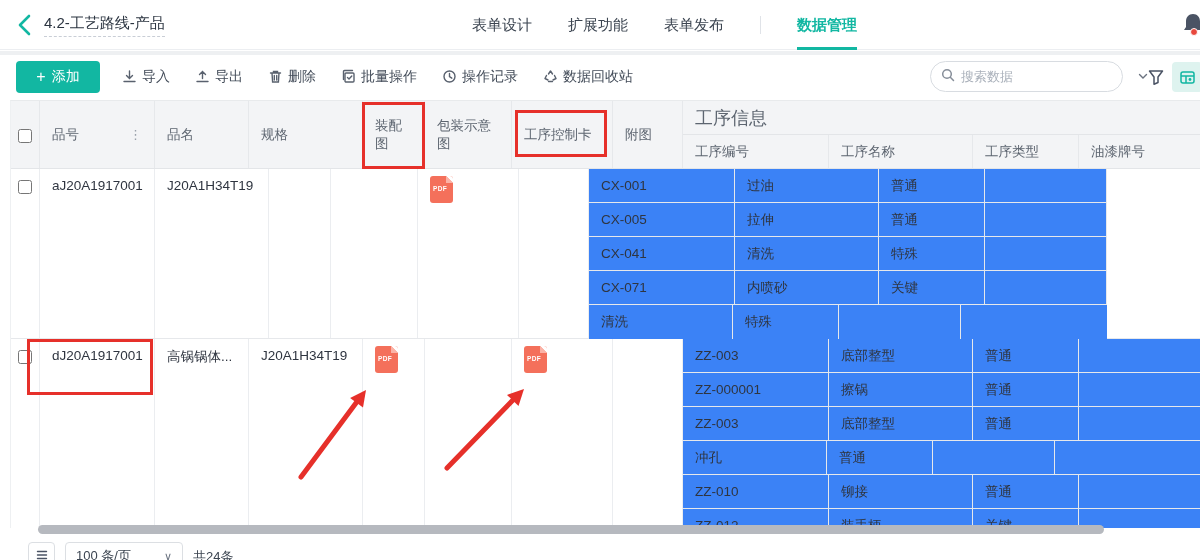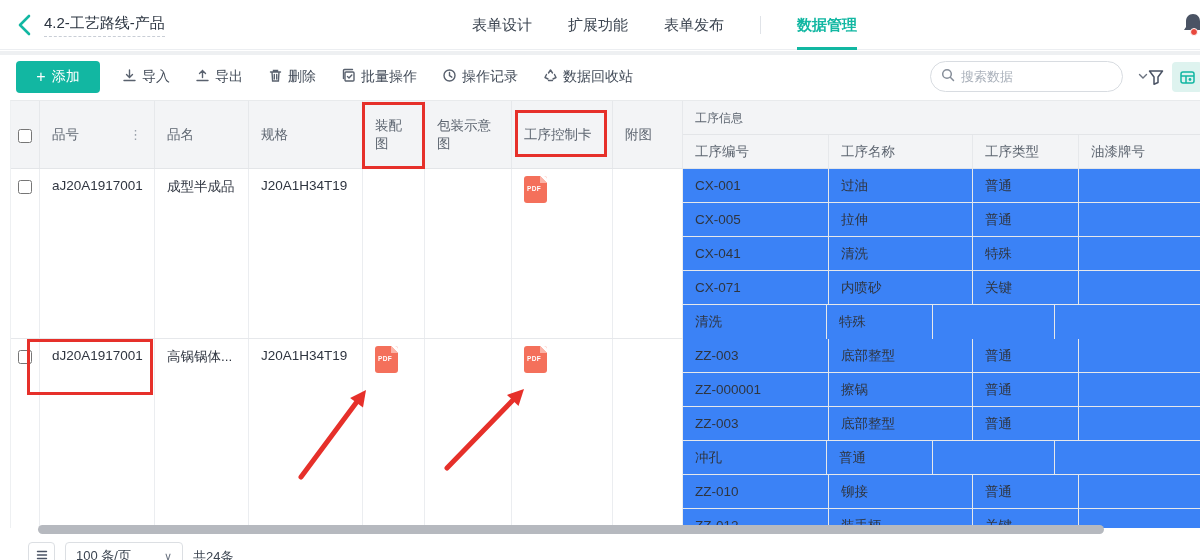--- a/index.html
+++ b/index.html
@@ -23,21 +23,21 @@
 
   .gapstrip { position:absolute; left:0; top:51px; width:1200px; height:4px; background:#eef0f2; }
 
   
   .toolbar { position:absolute; left:0; top:55px; width:1200px; height:43px; background:#fff;
     display:flex; align-items:center; }
   .addbtn { margin-left:16px; width:84px; height:32px; background:#12b7a2; color:#fff; border:none;
     border-radius:4px; font-size:14px; display:flex; align-items:center; justify-content:center; gap:6px; cursor:pointer; }
   .addbtn .plus { font-size:16px; line-height:1; }
   .tbactions { display:flex; align-items:center; margin-left:22px; gap:25px; }
-  .tbitem { display:flex; gap:5px; font-size:14px; color:#434c59; cursor:pointer; white-space:nowrap; }
+  .tbitem { display:flex; align-items:center; gap:5px; font-size:14px; color:#434c59; cursor:pointer; white-space:nowrap; }
   .tbitem svg { display:block; }
   .searchbox { position:absolute; left:930px; top:6px; width:193px; height:31px; border:1px solid #d8dce1;
     border-radius:16px; display:flex; align-items:center; padding:0 10px; background:#fff; }
   .searchbox input { border:none; outline:none; flex:1; font-size:13px; color:#2f3540; margin-left:6px;
     font-family:"Liberation Sans","DejaVu Sans",sans-serif; background:transparent; }
   .searchbox input::placeholder { color:#a9b0ba; }
   .funnel { position:absolute; left:1142px; top:8px; width:28px; height:28px; display:flex; align-items:center; justify-content:center; cursor:pointer; }
   .viewbtn { position:absolute; left:1172px; top:7px; width:30px; height:30px; background:#def3ef; border-radius:4px;
     display:flex; align-items:center; justify-content:center; cursor:pointer; }
 
@@ -45,21 +45,21 @@
   .tablewrap { position:absolute; left:10px; top:100px; width:1190px; height:428px; overflow:hidden;
     border-top:1px solid #e8eaec; border-left:1px solid #eef0f2; }
   .thead { display:flex; height:68px; background:#f3f4f6; border-bottom:1px solid #e3e5e8; }
   .th { display:flex; align-items:center; padding:0 12px; font-size:13.5px; color:#5d6570;
     border-right:1px solid #e6e8eb; flex-shrink:0; cursor:pointer; }
   .th.ckcell, .td.ckcell { width:29px; padding:0; justify-content:center; }
   .kebab { margin-left:auto; color:#9aa1ab; font-size:13px; letter-spacing:0; }
   .w1{width:115px}.w2{width:94px}.w3{width:114px}.w4{width:62px}.w5{width:87px}.w6{width:101px}.w7{width:70px}
   .s1{width:146px}.s2{width:144px}.s3{width:106px}.s4{width:122px}
   .grouphead { width:518px; display:flex; flex-direction:column; flex-shrink:0; }
-  .grouptitle { height:34px; line-height:34px; padding:0 12px; font-size:12px; color:#5d6570;
+  .grouptitle { height:34px; line-height:34px; padding:0 12px; font-size:18px; color:#5d6570;
     border-bottom:1px solid #e3e5e8; background:#f3f4f6; }
   .subhead { display:flex; height:33px; background:#f3f4f6; }
   .subhead .th { height:33px; border-bottom:none; }
   .trow { display:flex; background:#fff; border-bottom:1px solid #e6e8eb; }
   .td { padding:9px 12px 0 12px; font-size:13.5px; color:#2f3540; border-right:1px solid #ebedf0;
     flex-shrink:0; white-space:nowrap; overflow:hidden; }
   .td.ckcell { padding-top:9px; display:flex; justify-content:center; align-items:flex-start; }
   input[type=checkbox] { width:14px; height:14px; accent-color:#12b7a2; margin-top:2px; cursor:pointer; }
   .subgrid { width:518px; flex-shrink:0; }
   .prow { display:flex; height:34px; background:#3b82f6; border-bottom:1px solid #e6e8eb; }
@@ -249,21 +249,20 @@
             </div>
         </div>
       </div>
     </div>
 
     <div class="trow" style="height:170px;">
       <div class="td ckcell">
           <input type="checkbox" style="">
         </div>
       <div class="td w1">aJ20A1917001</div>
-      <div class="td w2">成型半成品</div>
       <div class="td w3">J20A1H34T19</div>
       <div class="td w4"></div>
       <div class="td w5"></div>
       <div class="td w6">
         <div class="pdficon">
             <span>PDF</span>
           </div>
       </div>
       <div class="td w7"></div>
       <div class="subgrid">

